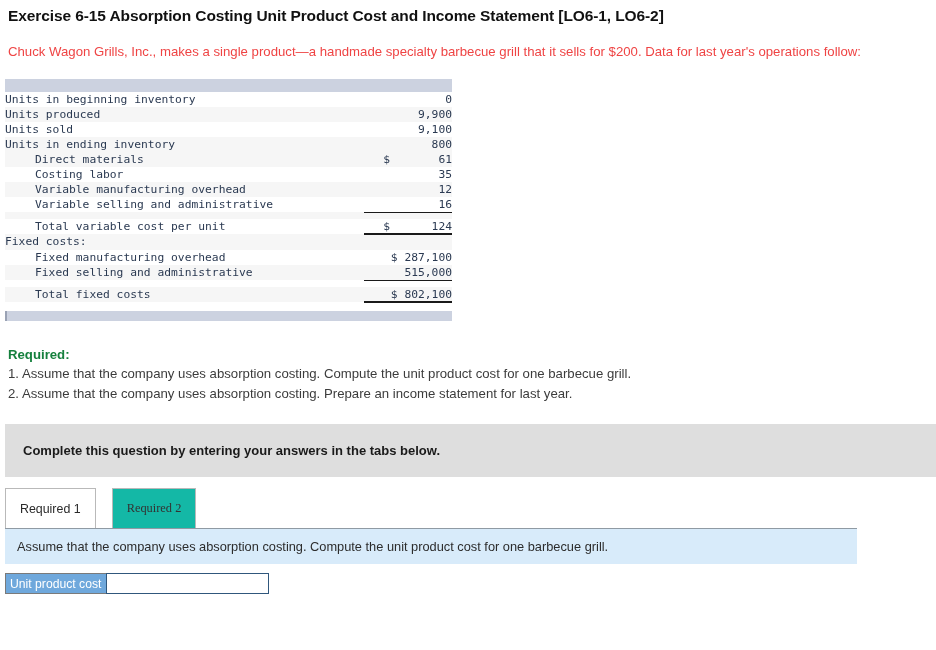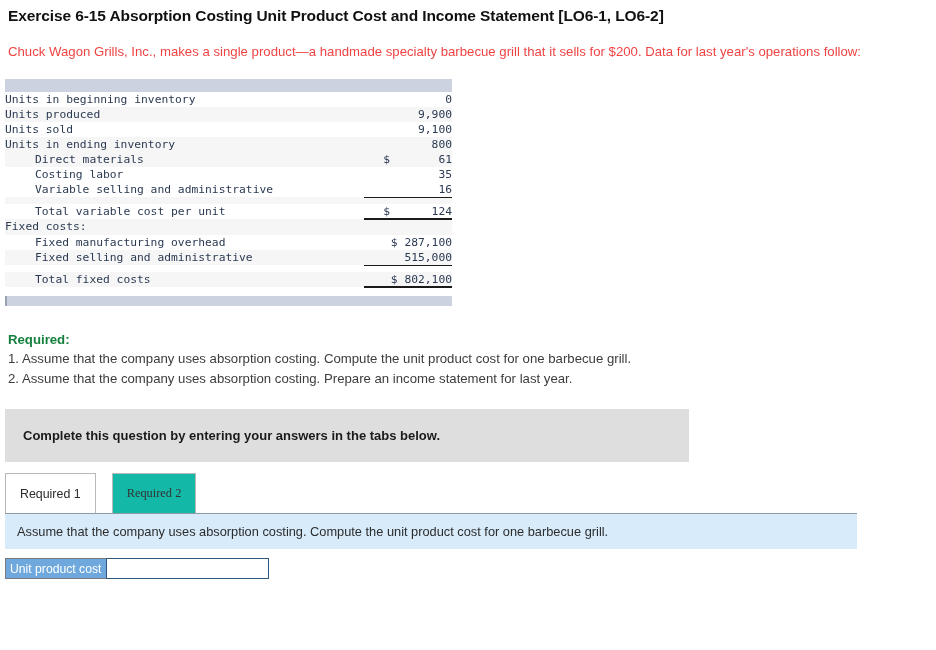--- a/index.html
+++ b/index.html
@@ -92,21 +92,21 @@
     line-height: 1.48;
   }
   .required .req-head {
     font-weight: bold;
     color: #15803d;
   }
 
   
   .complete-bar {
     margin: 21px 0 0 5px;
-    width: 684px;
+    width: 932px;
     height: 53px;
     background: #dedede;
     display: flex;
     align-items: center;
   }
   .complete-bar span {
     font-size: 13px;
     font-weight: bold;
     color: #1a1a1a;
     padding-left: 18px;
@@ -232,20 +232,25 @@
         <tr class="even">
           <td class="lbl ind1">Direct materials</td>
           <td class="cur">$</td>
           <td class="num">61</td>
         </tr>
         <tr class="odd">
           <td class="lbl ind1">Costing labor</td>
           <td class="cur"></td>
           <td class="num">35</td>
         </tr>
+        <tr class="even">
+          <td class="lbl ind1">Variable manufacturing overhead</td>
+          <td class="cur"></td>
+          <td class="num">12</td>
+        </tr>
         <tr class="odd">
           <td class="lbl ind1">Variable selling and administrative</td>
           <td class="cur ul-single"></td>
           <td class="num ul-single">16</td>
         </tr>
         <tr class="gap even">
           <td colspan="3"></td>
         </tr>
         <tr class="odd">
           <td class="lbl ind1">Total variable cost per unit</td>

